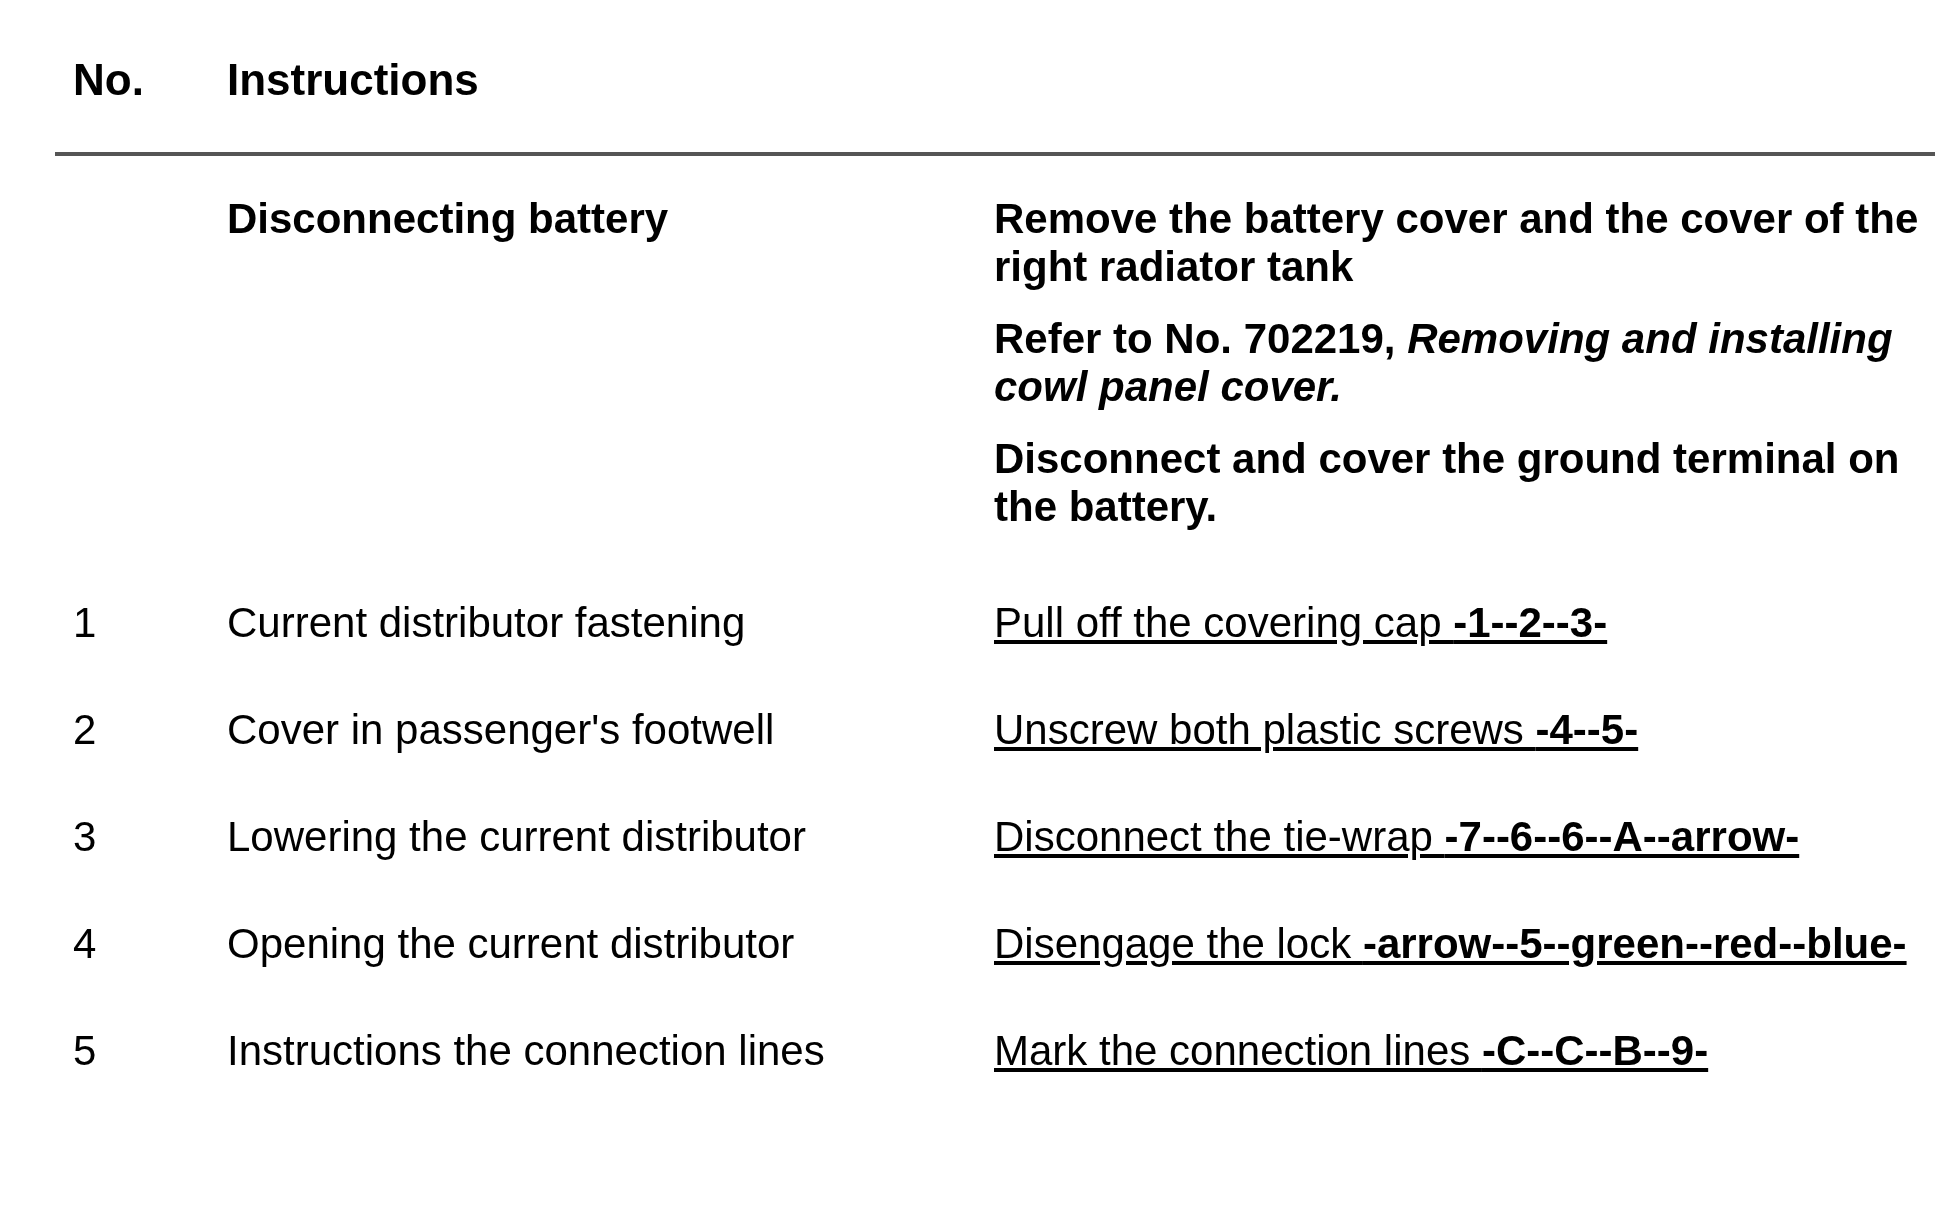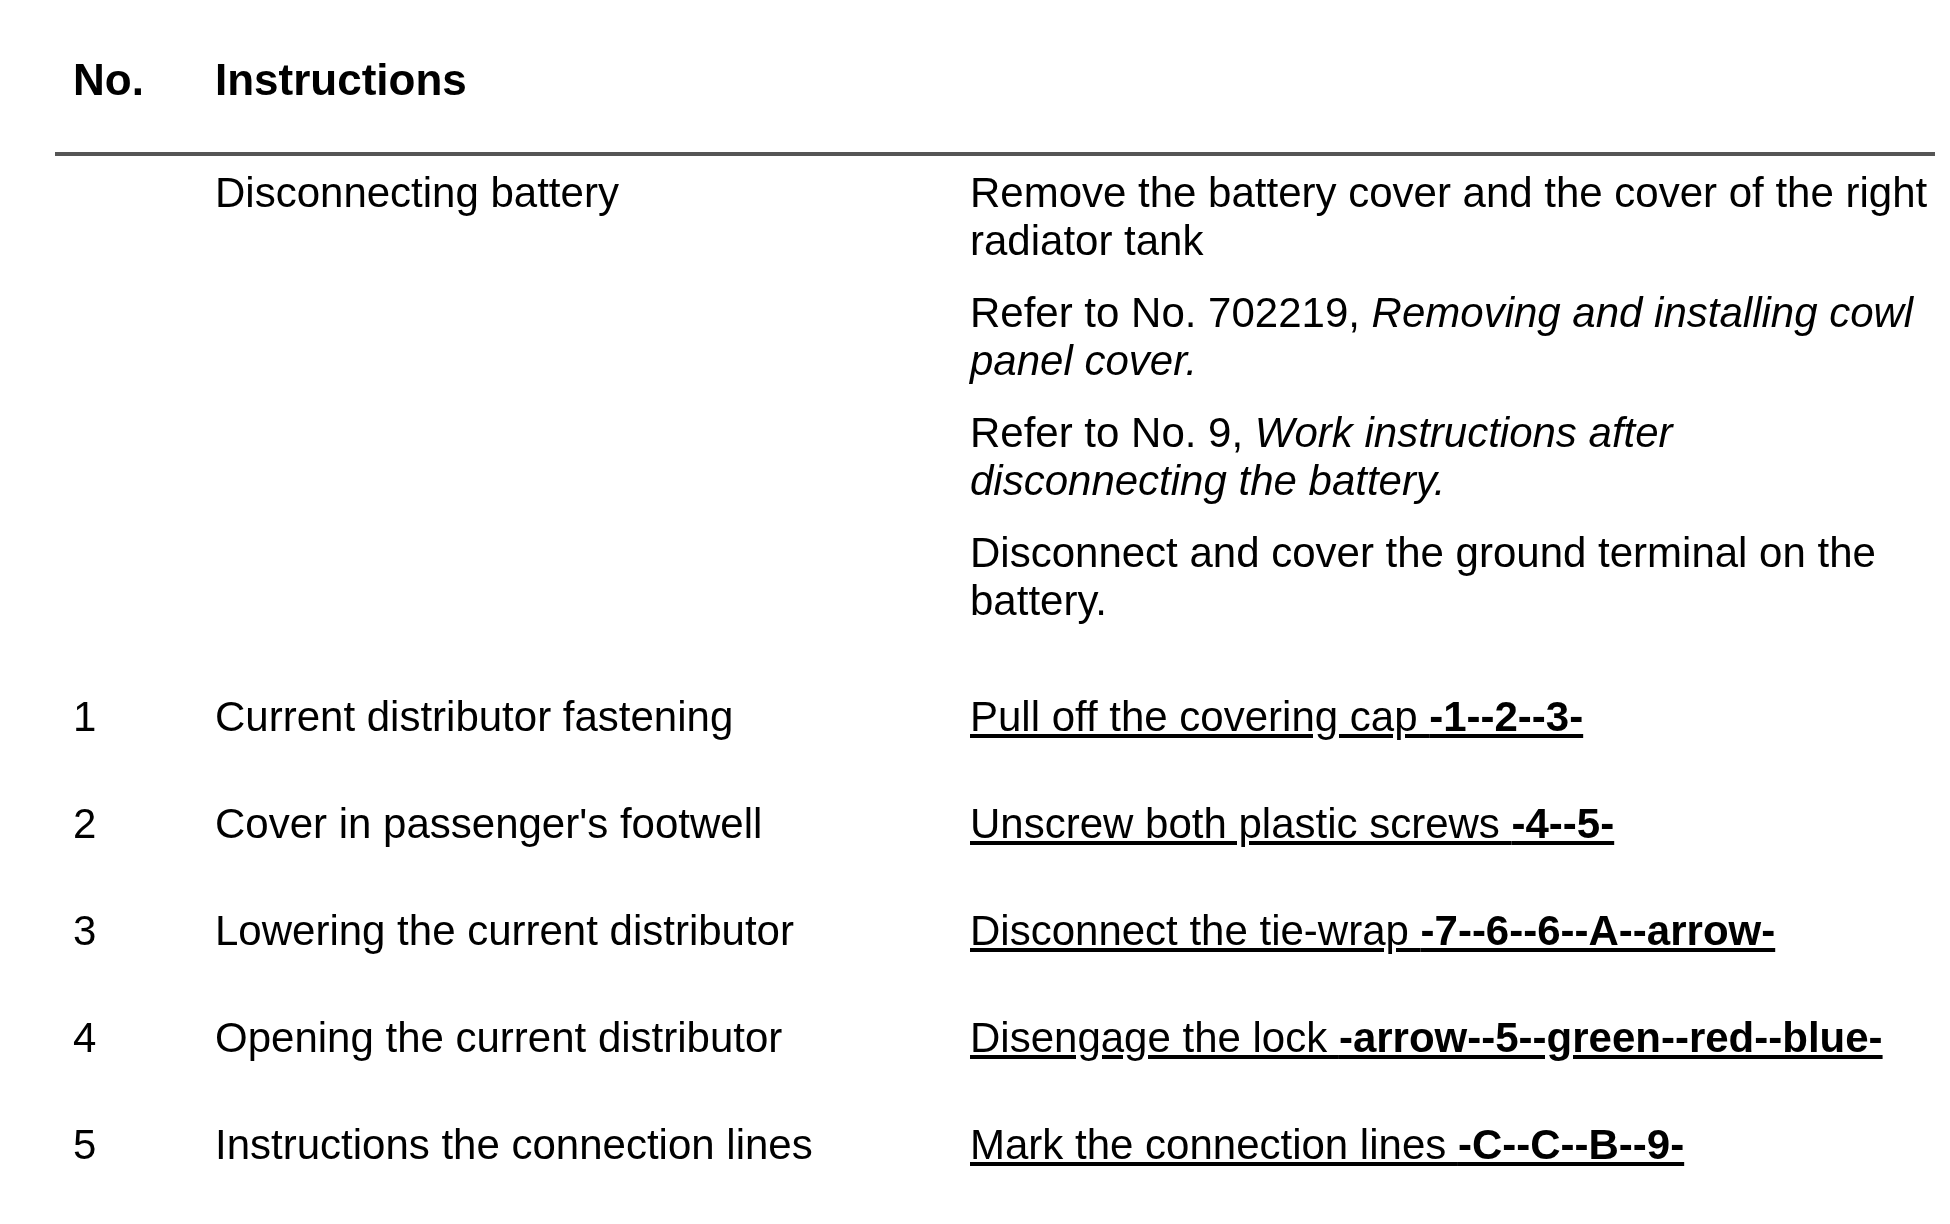--- a/index.html
+++ b/index.html
@@ -9,32 +9,32 @@
     height: 1224px;
     background: #ffffff;
     color: #000000;
     font-family: "Liberation Sans", "DejaVu Sans", sans-serif;
     font-size: 42px;
     line-height: 48px;
     box-sizing: border-box;
     padding: 56px 15px 0 73px;
     overflow: hidden;
   }
-  .trow { display: flex; align-items: flex-start; }
+  .trow { display: flex; align-items: flex-start; gap: 12px; }
   .col-no    { flex: 0 0 142px; width: 142px; }
   .col-proc  { flex: 0 0 755px; width: 755px; }
   .col-instr { flex: 1 1 auto; max-width: 965px; }
   .th { font-weight: bold; font-size: 44px; }
   .rule {
     height: 4px;
     width: 1880px;
     margin: 48px 0 0 -18px;
     background: #555555;
   }
-  .intro-row { margin-top: 13px; }
+  .intro-row { margin-top: 39px; font-weight: bold; }
   .col-instr p { margin: 0 0 24px 0; }
   .col-instr p:last-child { margin-bottom: 0; }
   .data-row { margin-top: 59px; }
   .data-row.first { margin-top: 68px; }
   .one-line { white-space: nowrap; text-decoration: underline; }
   .it  { font-style: italic; }
   .ref { font-weight: bold; }
 </style>
 </head>
 <body>
@@ -47,21 +47,20 @@
   </div>
 
   <div class="rule"></div>
 
   <div class="trow intro-row">
     <div class="col-no"></div>
     <div class="col-proc">Disconnecting battery</div>
     <div class="col-instr">
       <p><span>Remove the battery cover and the cover of the right radiator tank</span><span class="it"></span></p>
       <p><span>Refer to No. 702219, </span><span class="it">Removing and installing cowl panel cover.</span></p>
-      <p><span>Refer to No. 9, </span><span class="it">Work instructions after disconnecting the battery.</span></p>
       <p><span>Disconnect and cover the ground terminal on the battery.</span><span class="it"></span></p>
     </div>
   </div>
 
   <div class="trow data-row first">
     <div class="col-no">1</div>
     <div class="col-proc">Current distributor fastening</div>
     <div class="col-instr one-line"><span>Pull off the covering cap </span><span class="ref">-1--2--3-</span></div>
   </div>
 

